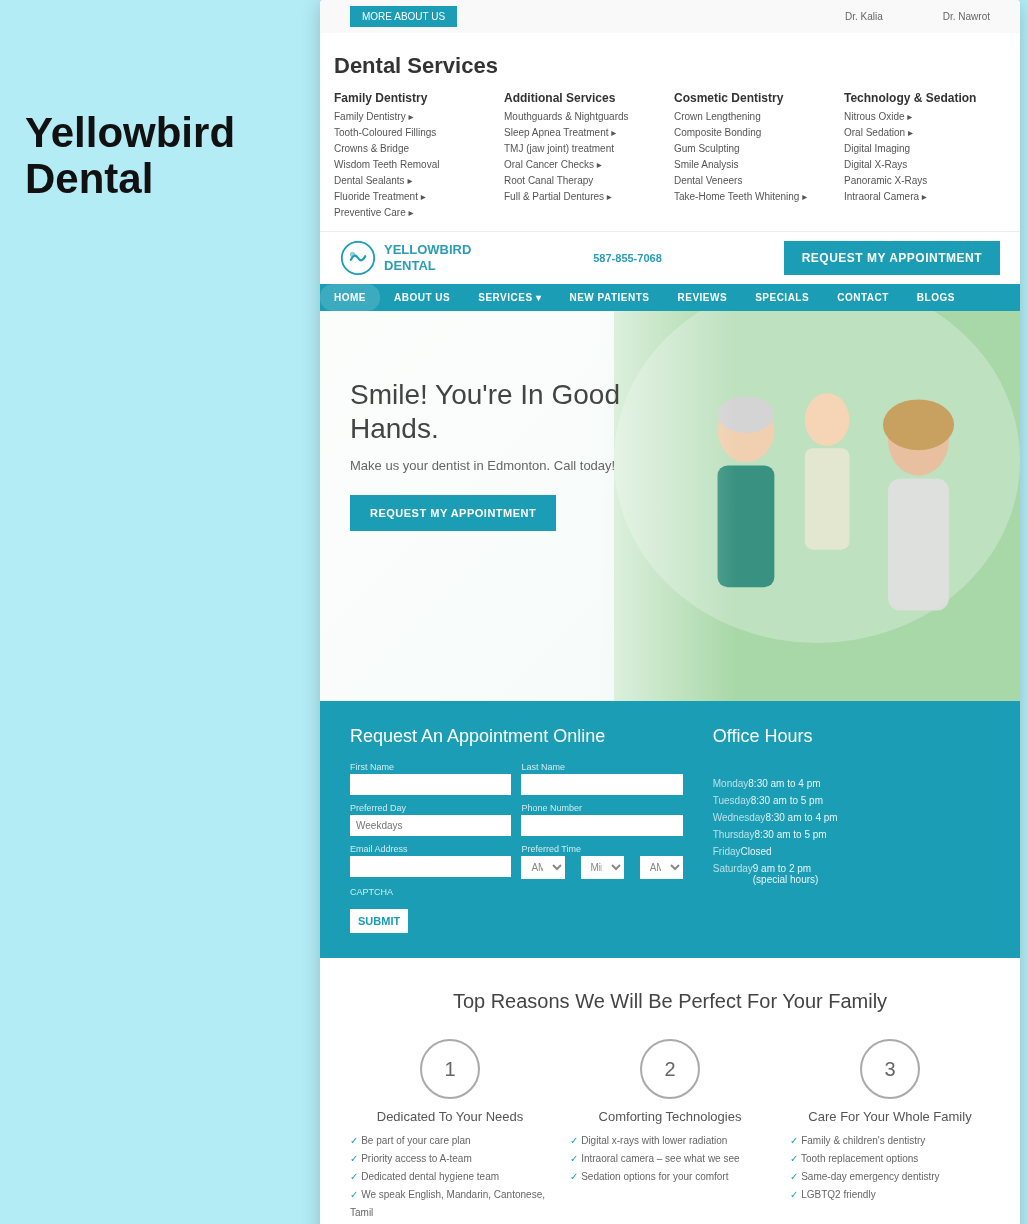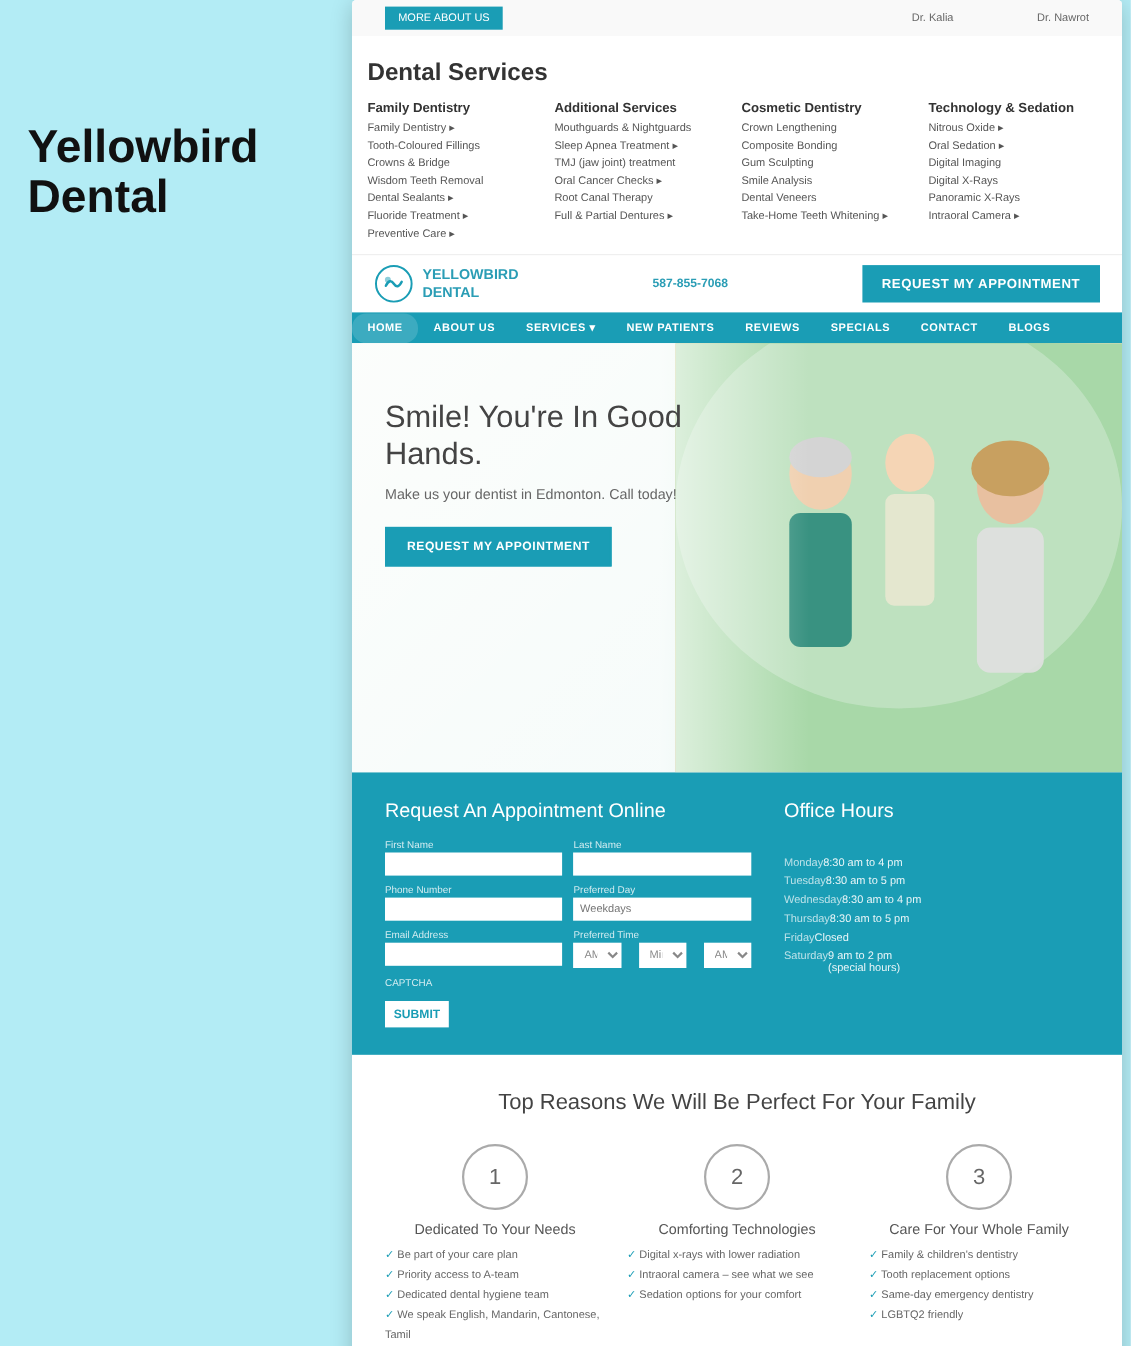--- a/index.html
+++ b/index.html
@@ -133,21 +133,21 @@
 
     
     .hero-section {
       position: relative;
       height: 390px;
       background: linear-gradient(to right, rgba(255,255,255,0.85) 40%, rgba(255,255,255,0) 70%), 
                   linear-gradient(135deg, #e8f5e9 0%, #b2dfdb 100%);
       overflow: hidden;
       display: flex;
       align-items: flex-start;
-      padding: 50px 30px;
+      padding: 67px 30px;
     }
     .hero-content {
       position: relative;
       z-index: 2;
       max-width: 280px;
     }
     .hero-title {
       font-size: 28px;
       font-weight: 300;
       color: #444;
@@ -333,21 +333,21 @@
       border: none;
       padding: 5px 12px;
       font-size: 10px;
       cursor: pointer;
       text-transform: uppercase;
     }
 
     .doctors-row {
       display: flex;
       justify-content: flex-end;
-      gap: 76px;
+      gap: 60px;
       padding: 4px 30px;
       font-size: 10px;
       color: #666;
       background: #f9f9f9;
     }
 
     .time-preferred {
       display: flex;
       gap: 16px;
     }
@@ -496,26 +496,26 @@
           <label>First Name</label>
           <input type="text" style="">
         </div>
         <div class="form-group">
           <label>Last Name</label>
           <input type="text" style="">
         </div>
       </div>
       <div class="form-row">
         <div class="form-group">
+          <label>Preferred Day</label>
+          <input type="text" placeholder="Weekdays" style="">
+        </div>
+        <div class="form-group">
           <label>Phone Number</label>
           <input type="text" style="">
-        </div>
-        <div class="form-group">
-          <label>Preferred Day</label>
-          <input type="text" placeholder="Weekdays" style="">
         </div>
       </div>
       <div class="form-row">
         <div class="form-group">
           <label>Email Address</label>
           <input type="text" style="">
         </div>
         <div class="form-group">
           <label>Preferred Time</label>
           <div class="time-preferred">

